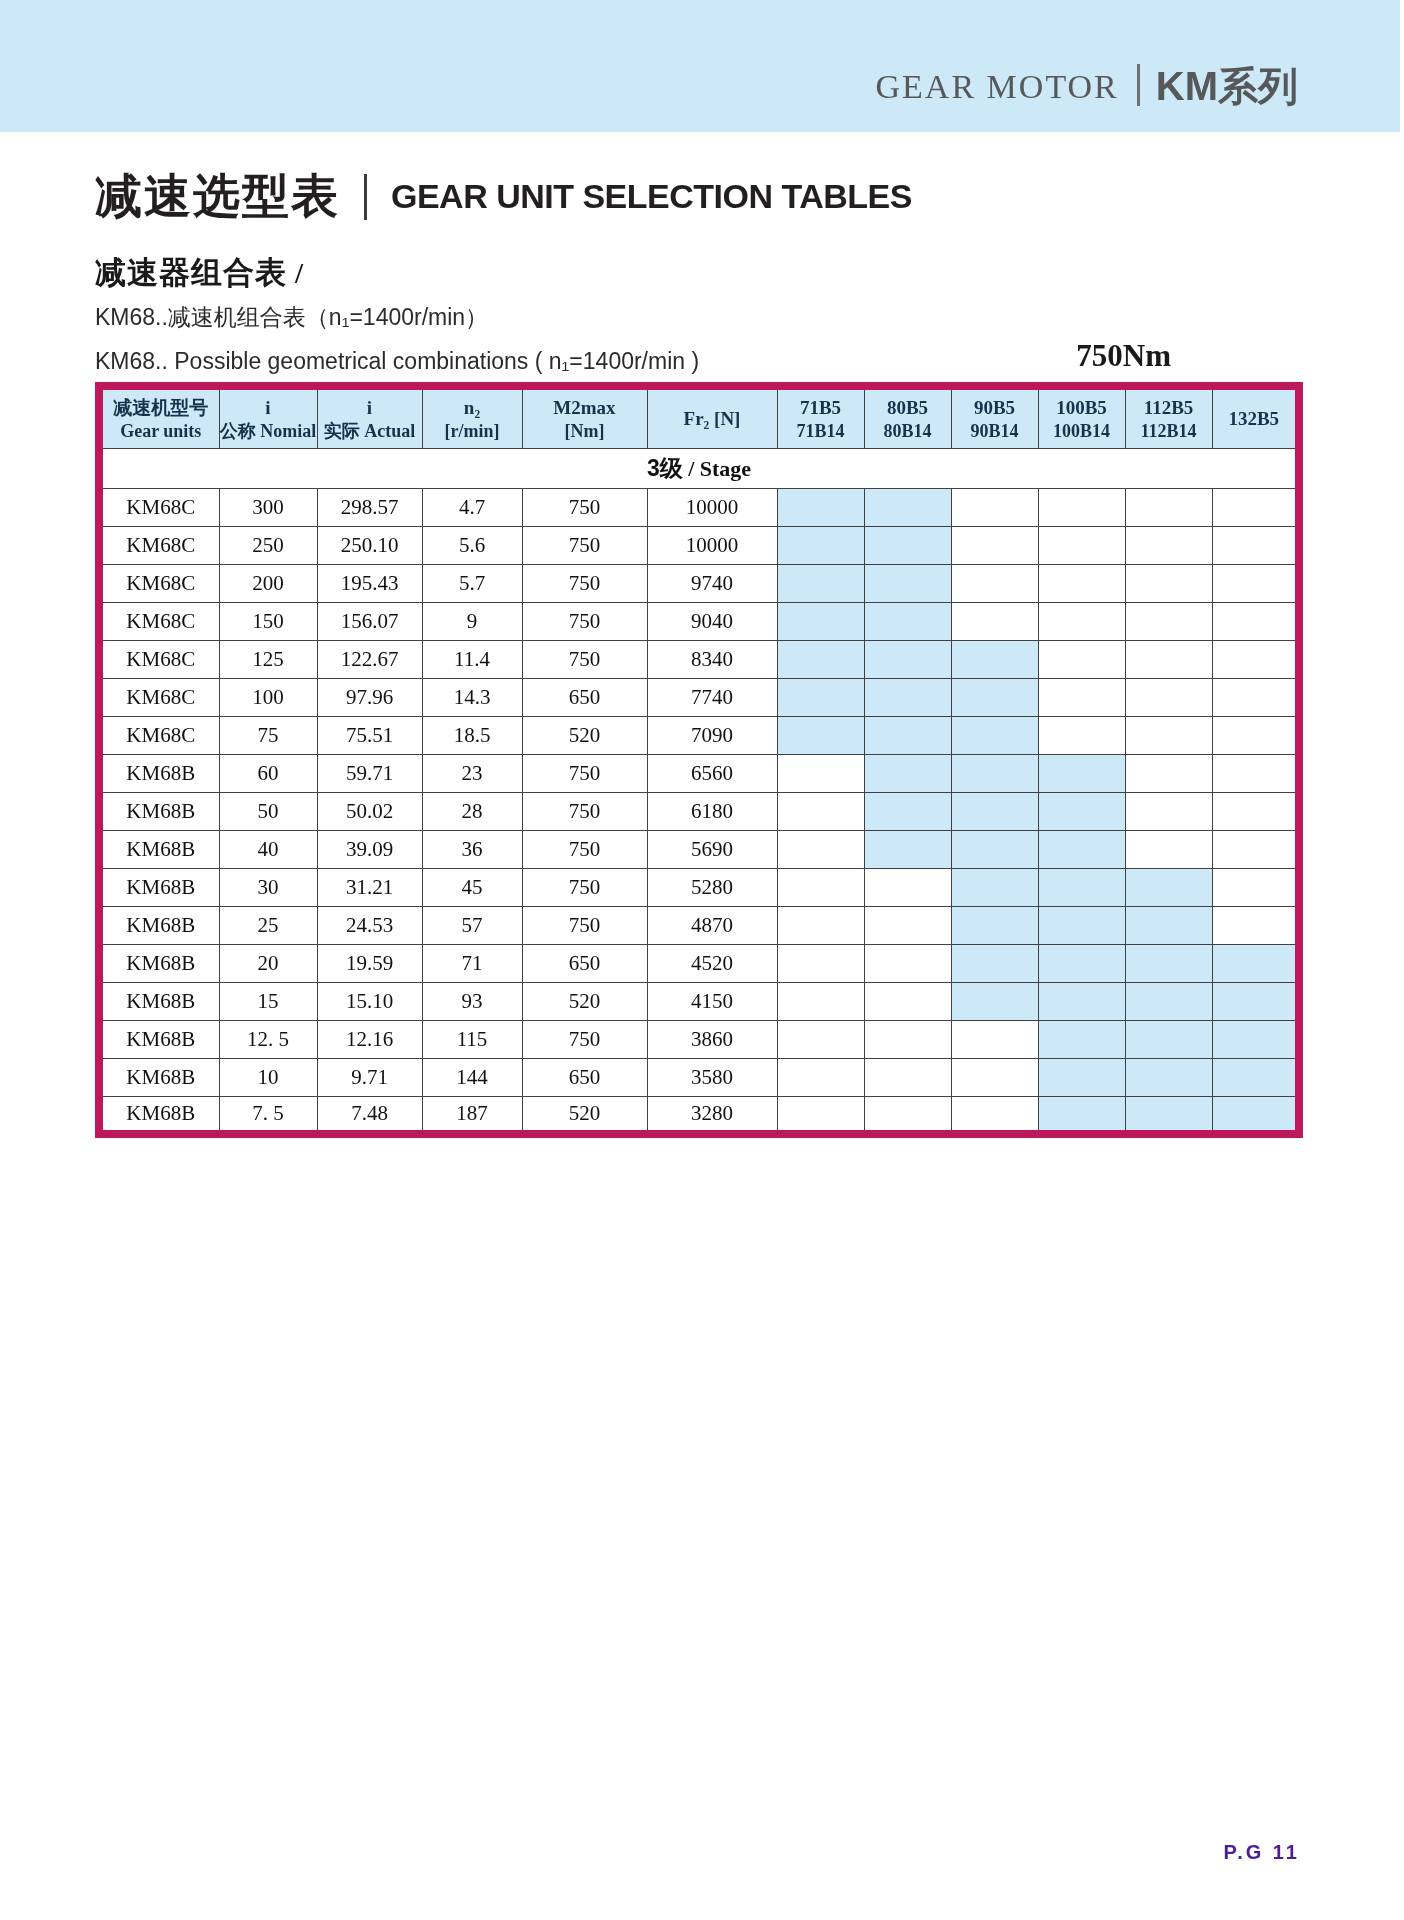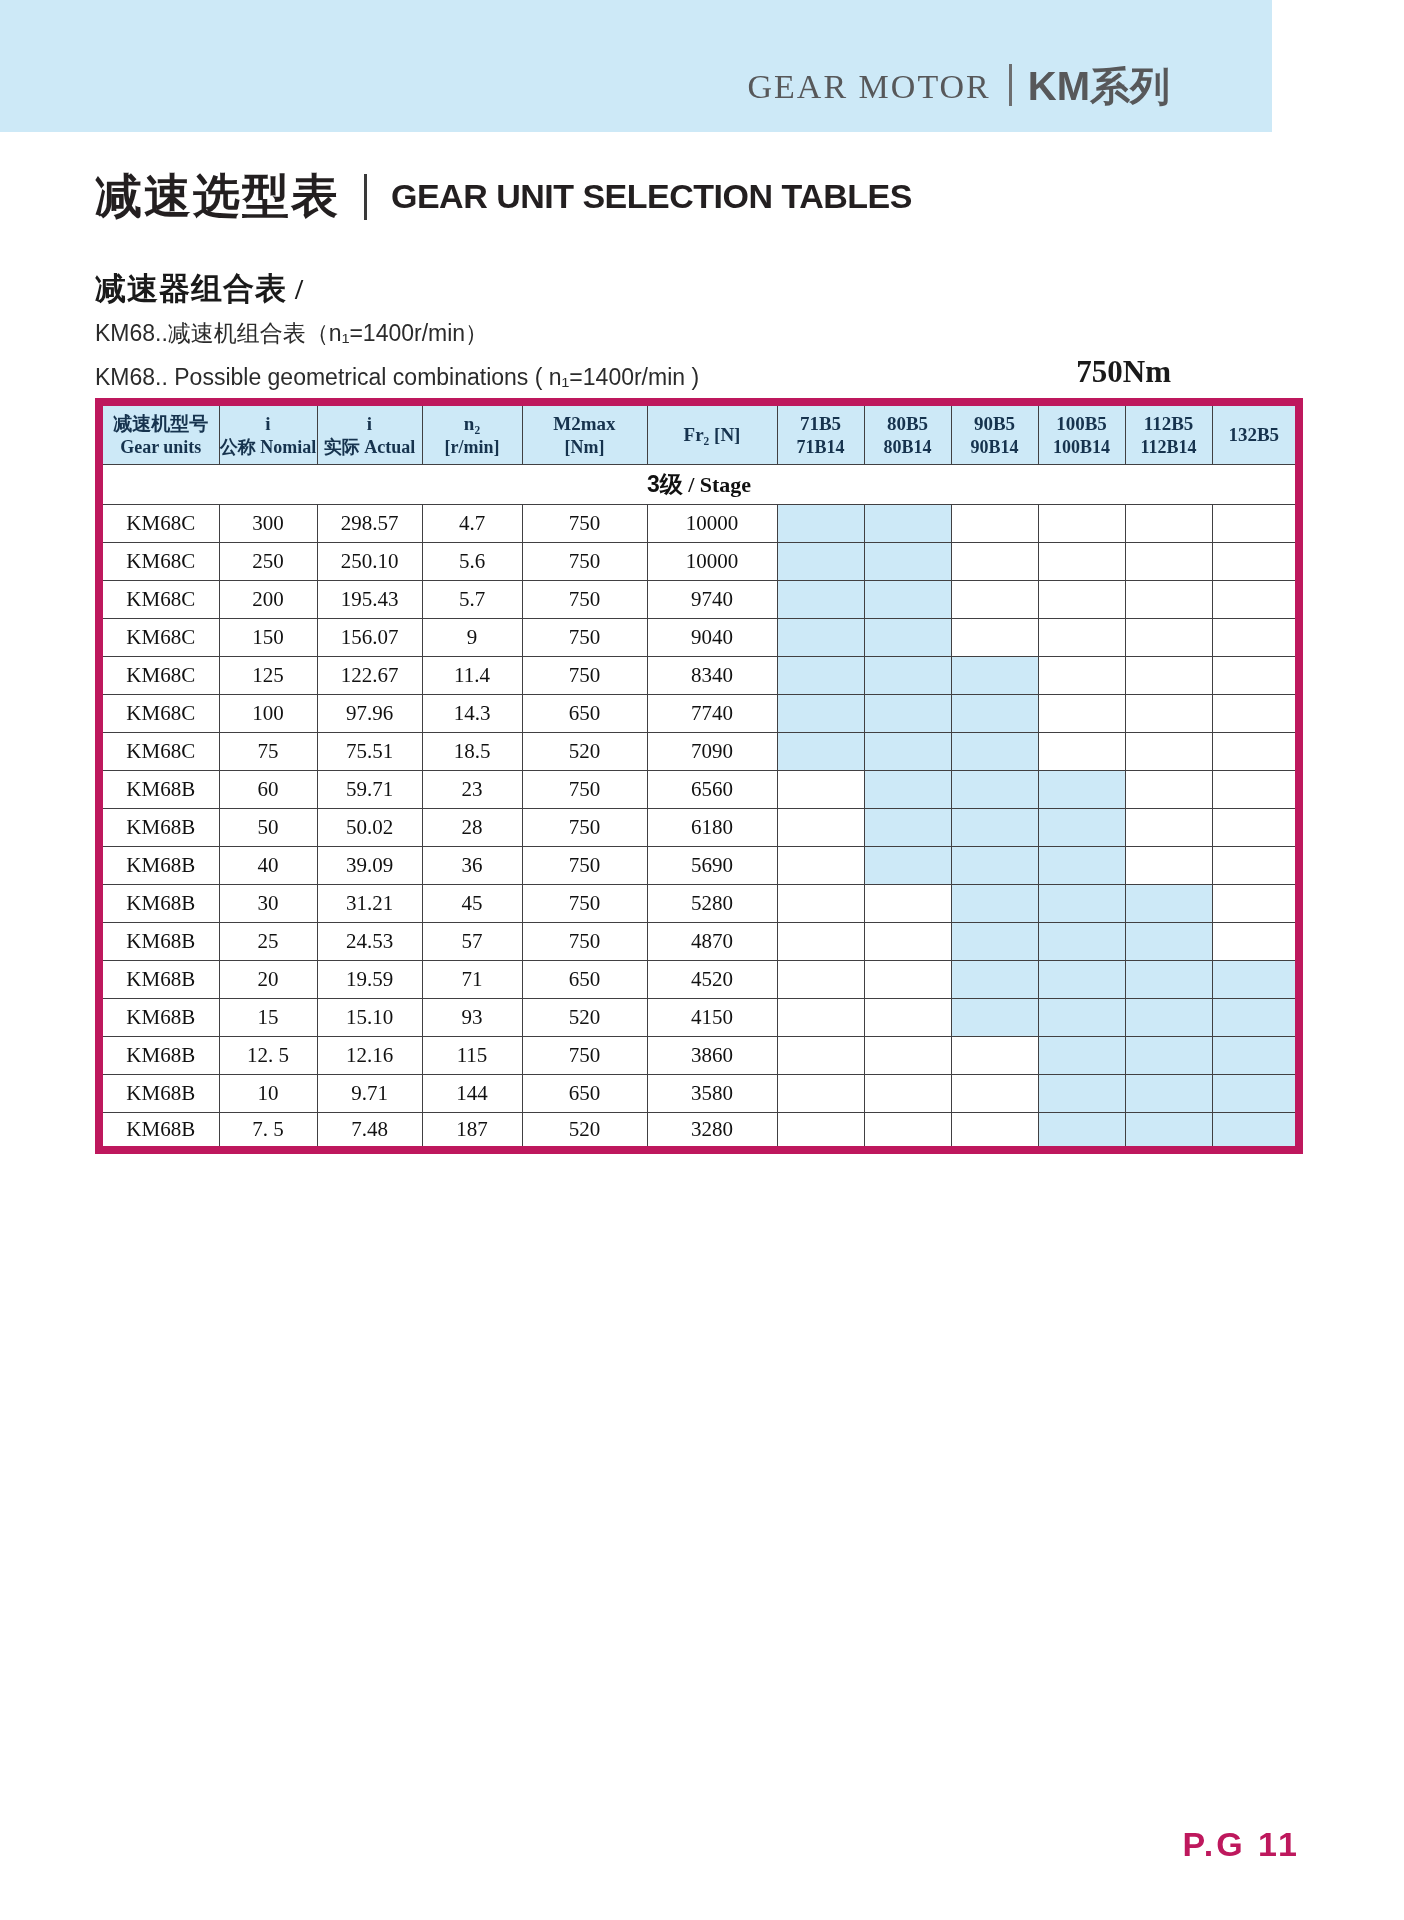--- a/index.html
+++ b/index.html
@@ -4,39 +4,39 @@
 <style>
   * { margin:0; padding:0; box-sizing:border-box; }
   html,body { background:#e8e8e8; }
   .page {
     position:relative; width:1404px; height:1920px; background:#fff;
     overflow:hidden; font-family:"Liberation Sans","DejaVu Sans",sans-serif;
     margin:0 auto;
   }
   
   .top-band {
-    position:absolute; top:0; left:0; width:1272px; height:132px;
+    position:absolute; top:0; left:0; width:1400px; height:132px;
     background:var(--accent,#cfeaf8);
     display:flex; align-items:flex-end; justify-content:flex-end;
     padding:0 102px 26px 0;
   }
   .band-title-en {
     font-family:"Liberation Serif","DejaVu Serif",serif;
     font-size:34px; color:var(--band-text,#57585a); letter-spacing:2px;
   }
   .band-divider { width:3px; height:42px; background:#6d6e70; margin:0 16px 0 18px; align-self:flex-end; }
   .band-series {
     font-size:40px; font-weight:700; color:var(--band-text,#57585a); line-height:1;
   }
   .content { position:absolute; left:95px; top:132px; width:1076px; }
   .main-title { display:flex; align-items:center; margin-top:33px; }
   .main-title .t-zh { font-size:47px; font-weight:700; color:#231f20; letter-spacing:2px; }
   .main-title .t-bar { width:3px; height:46px; background:#3a3a3a; margin:0 24px; }
   .main-title .t-en { font-size:34px; font-weight:800; color:#231f20; letter-spacing:-0.5px; }
-  .subtitle { display:flex; align-items:baseline; margin-top:40px; }
+  .subtitle { display:flex; align-items:baseline; margin-top:24px; }
   .subtitle .s-zh { font-size:31px; font-weight:700; color:#1a1a1a; letter-spacing:1px; }
   .subtitle .s-sep { font-family:"Liberation Serif","DejaVu Serif",serif; font-size:29px; font-weight:700; color:#1a1a1a; margin:0 8px; }
   .subtitle .s-en { font-family:"Liberation Serif","DejaVu Serif",serif; font-size:29px; font-weight:700; color:#1a1a1a; }
   .caption { font-size:23px; color:#2b2b2b; margin-top:10px; line-height:1.15; }
   .caption-row { display:flex; justify-content:space-between; align-items:flex-end; margin-top:8px; }
   .caption-row .caption { margin-top:0; }
   .torque {
     font-family:Liberation Serif, serif;
     font-size:31px; font-weight:700; color:#1a1a1a;
   }
@@ -58,21 +58,21 @@
     font-family:"Liberation Serif","DejaVu Serif",serif;
     font-size:22px; font-weight:700; color:#111;
   }
   tr.data-row td {
     height:38px; font-family:"Liberation Serif","DejaVu Serif",serif;
     font-size:21px; color:#111; background:#fff;
   }
   tr.data-row td.mark-on { background:var(--accent,#cfeaf8); }
   .page-footer {
     position:absolute; right:104px; bottom:56px;
-    font-size:34px; font-weight:700; color:#be185d; letter-spacing:3px;margin-top:36px;
+    font-size:20px; font-weight:700; color:#4c1d95; letter-spacing:3px;margin-top:36px;
   }
 </style>
 </head>
 <body>
 
 <div class="page">
 
   <header class="top-band">
     <span class="band-title-en">GEAR MOTOR</span>
     <span class="band-divider"></span>

